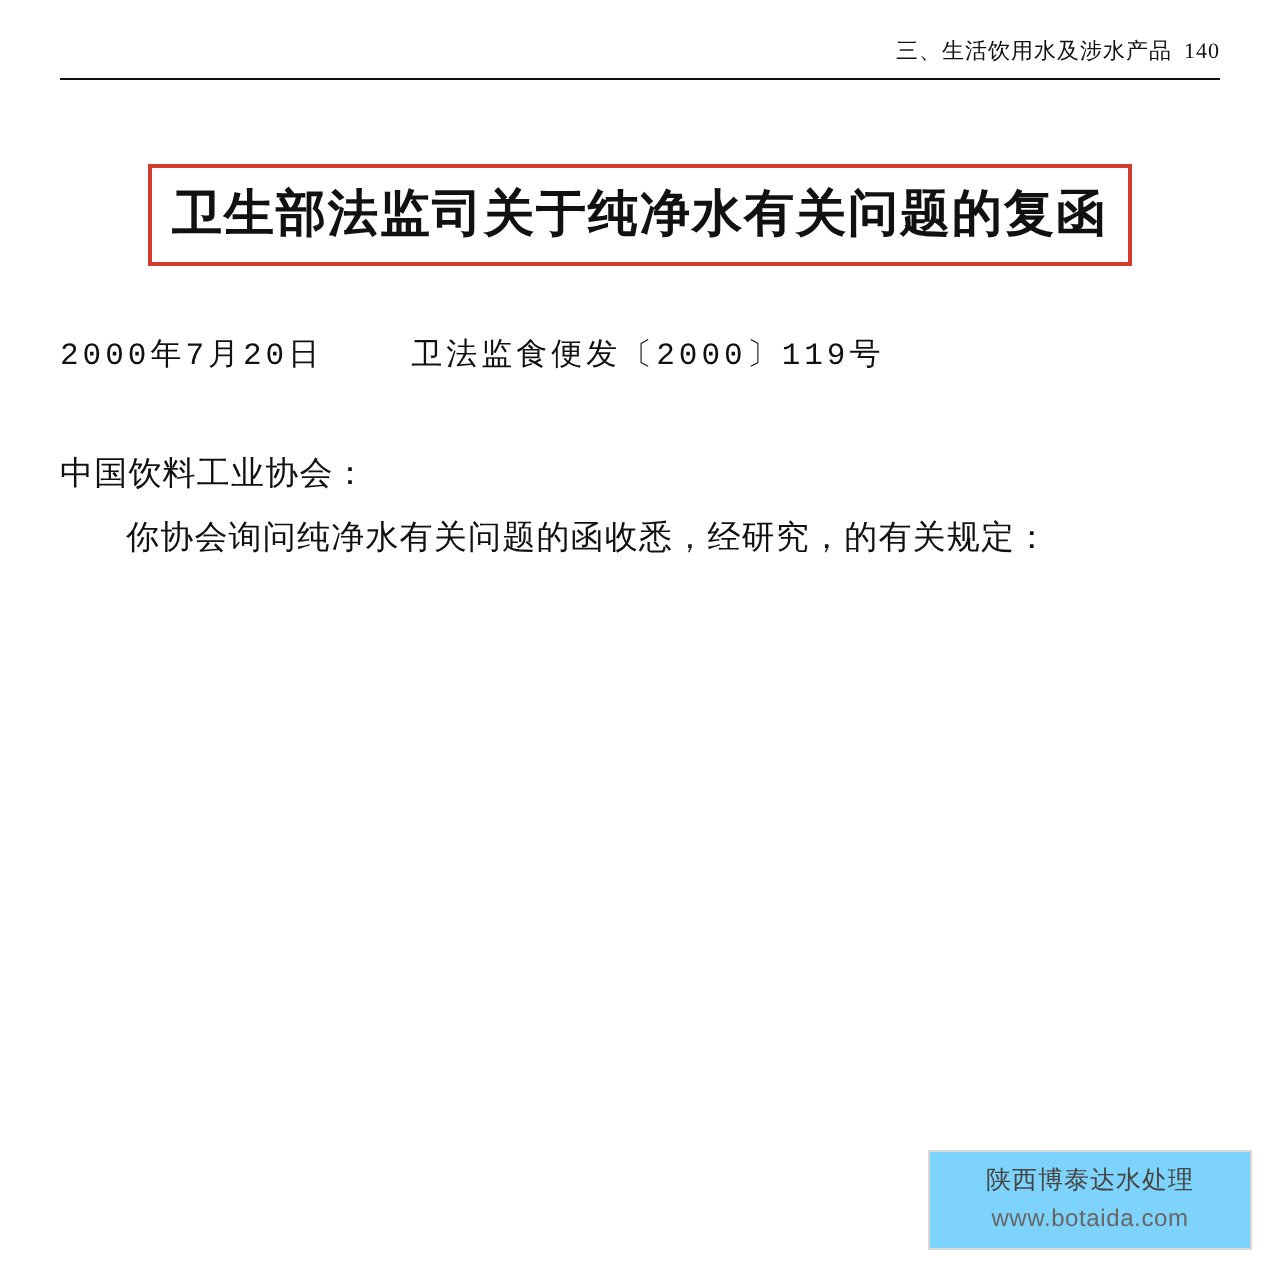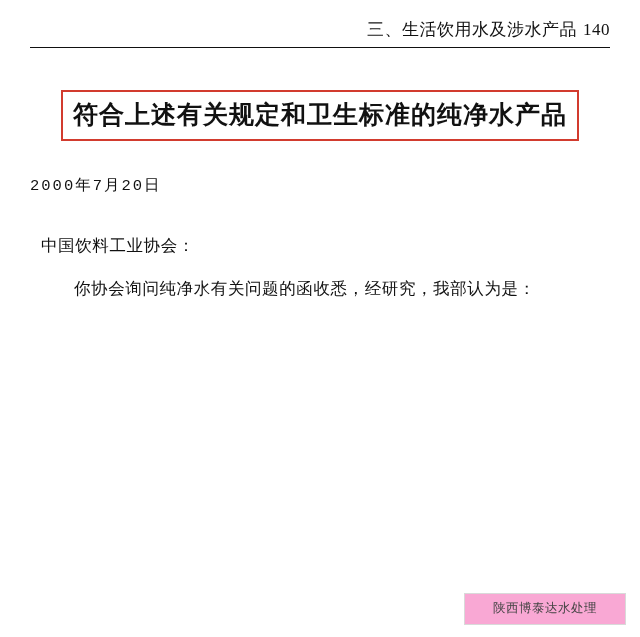--- a/index.html
+++ b/index.html
@@ -20,21 +20,21 @@
     width: 640px;
     height: 637px;
     box-sizing: border-box;
     padding: 0 30px;
   }
 
   
   .header {
     padding-top: 18px;
     text-align: right;
-    font-size: 17px;
+    font-size: 11px;
     letter-spacing: 0.5px;
     color: #111;
     font-family: "Liberation Sans", "DejaVu Sans", sans-serif;
   }
   .header .page-no {
     margin-left: 6px;
     font-family: "Liberation Serif", serif;
   }
   .header-rule {
     margin-top: 6px;
@@ -77,37 +77,38 @@
   
   .body-text {
     margin-top: 34px;
     font-size: 16.5px;
     line-height: 1.95;
     letter-spacing: 0.6px;
     color: #111;
     text-align: justify;
   }
   .body-text p {
-    margin: 11px;
+    margin: 0;
+    font-family: Liberation Mono, monospace;
   }
   .indent {
     text-indent: 2em;
   }
   .hl-box {
     border: 2px solid #d23b2e;
     padding: 0 2px;
   }
 
   
   .watermark {
     position: absolute;
     right: 14px;
     bottom: 12px;
     width: 152px;
-    background: #f9a8d4;
+    background: #7dd3fc;
     border: 1px solid #d9d9d9;
     padding: 5px 4px 6px 4px;
     text-align: center;
     line-height: 1.5;
     font-family: "Liberation Sans", "DejaVu Sans", sans-serif;
     color: #555;
   }
   .watermark .wm-name {
     font-size: 12.5px;
     color: #444;
@@ -123,29 +124,31 @@
 <body>
 
 <div class="page">
 
   <div class="header">
     <span>三、生活饮用水及涉水产品</span><span class="page-no">140</span>
   </div>
   <div class="header-rule"></div>
 
   <div class="title-wrap">
-    <div class="doc-title">符合上述有关规定和卫生标准的纯净水产品</div>
+    <div class="doc-title">卫生部法监司关于纯净水有关问题的复函</div>
   </div>
 
   <div class="meta-row">
     <span class="meta-date">2000年7月20日</span>
+    <span>卫法监食便发〔2000〕119号</span>
   </div>
 
   <div class="body-text">
     <p>中国饮料工业协会：</p>
-    <p class="indent">你协会询问纯净水有关问题的函收悉，经研究，我部认为是：</p>
+    <p class="indent">你协会询问纯净水有关问题的函收悉，经研究，的有关规定：</p>
   </div>
 
   <div class="watermark">
     <div class="wm-name">陕西博泰达水处理</div>
+    <div class="wm-url">www.botaida.com</div>
   </div>
 
 </div>
 
 </body></html>

